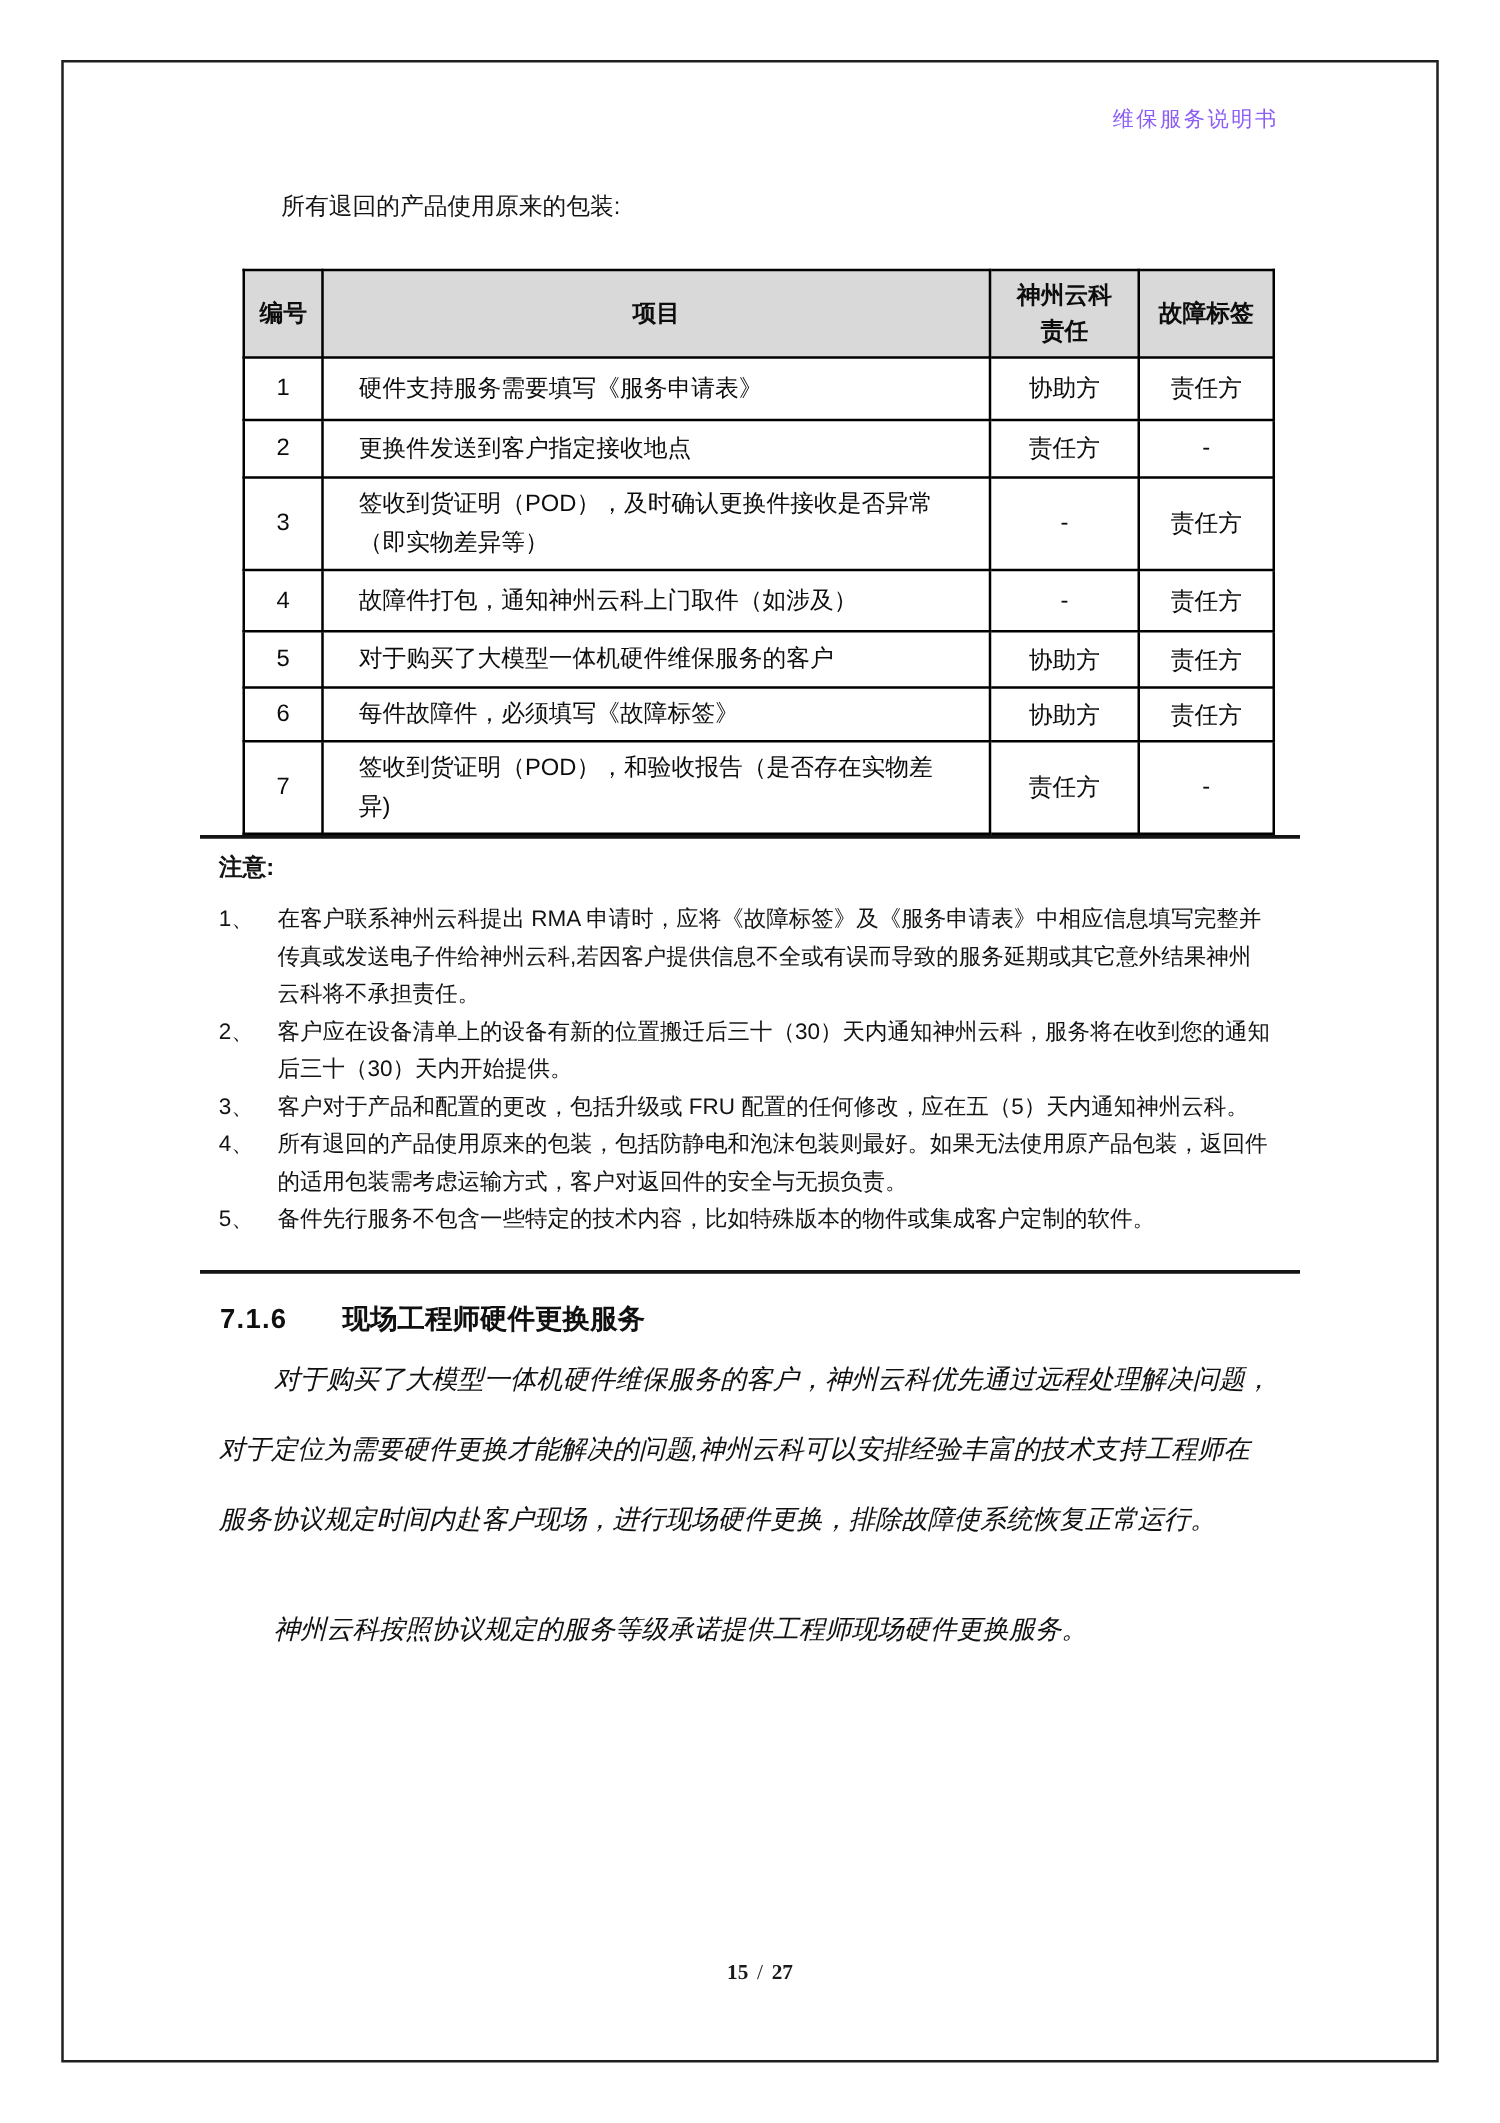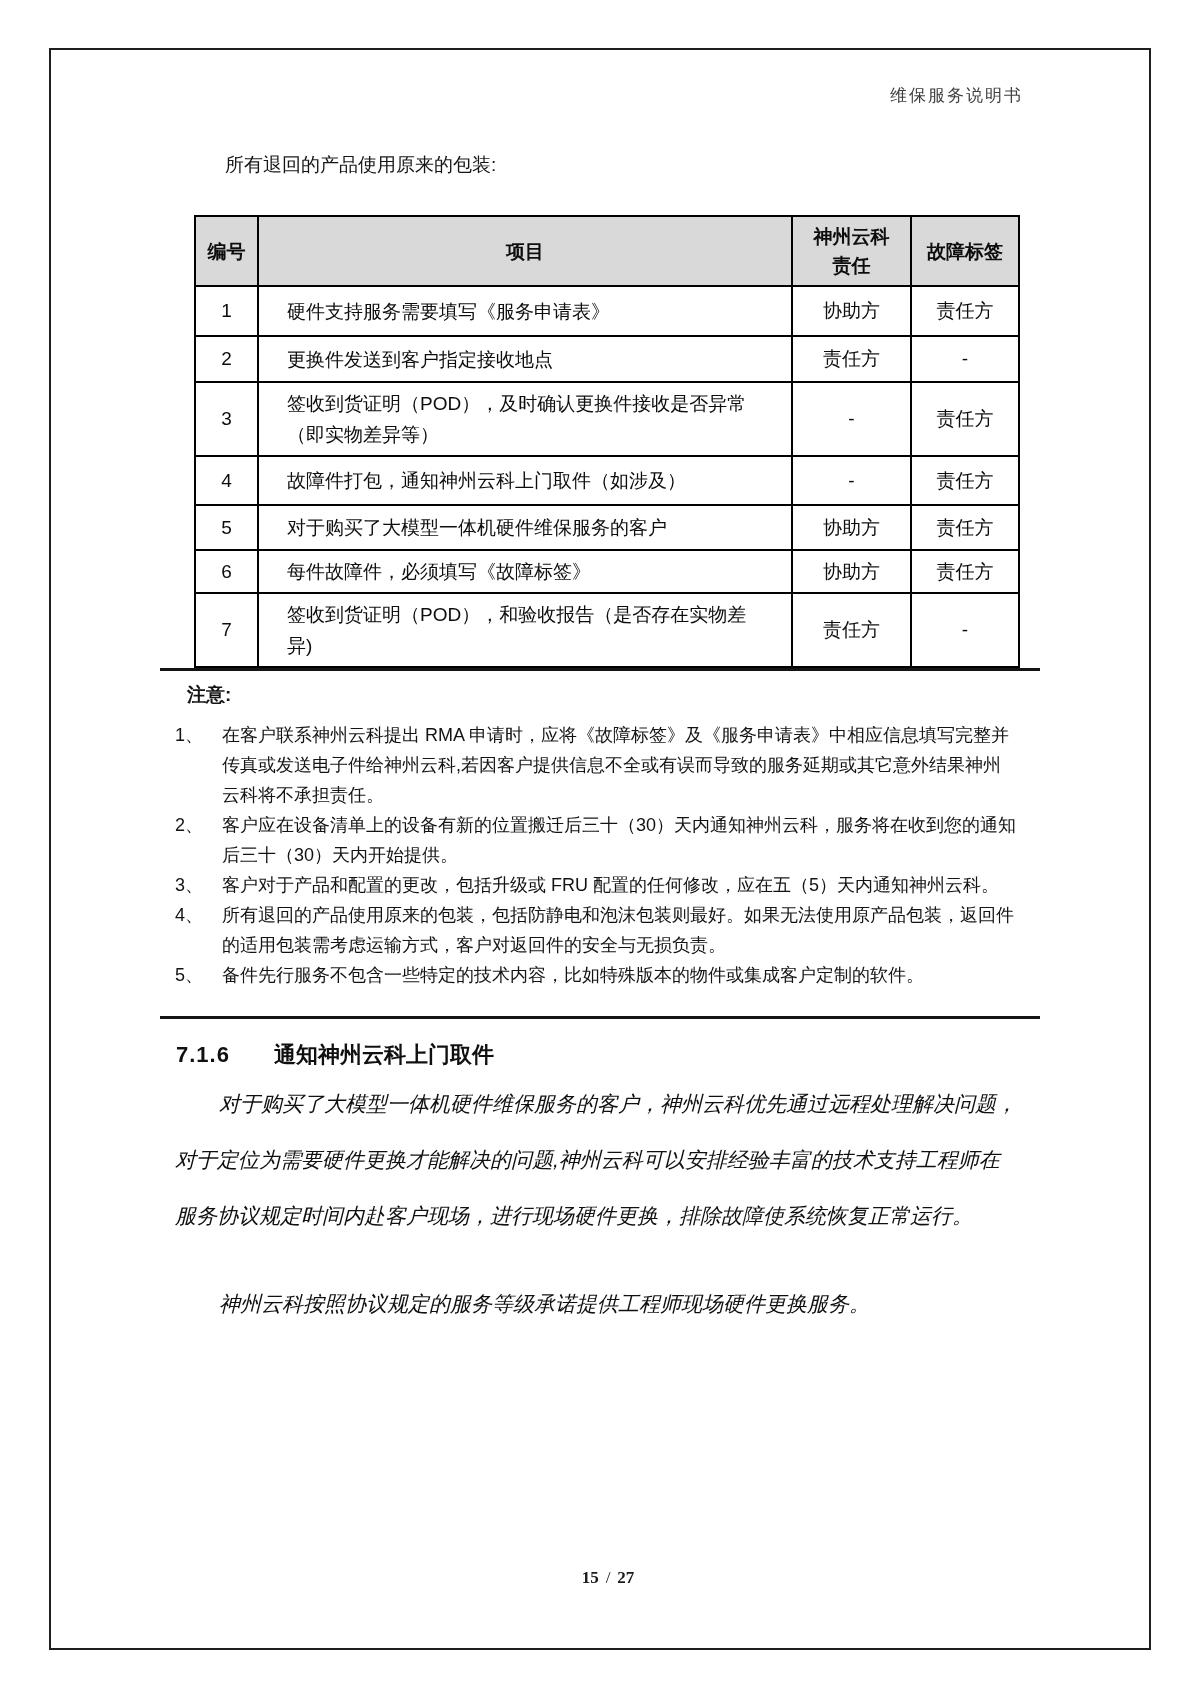--- a/index.html
+++ b/index.html
@@ -17,21 +17,21 @@
     left: 49px; top: 48px;
     width: 1102px; height: 1602px;
     border: 2px solid #1f1f1f;
   }
   .doc-header {
     position: absolute;
     top: 84px; right: 177px;
     font-family: "Liberation Serif", serif;
     font-size: 17px;
     letter-spacing: 2px;
-    color: #404040;
+    color: #8b5cf6;
   }
   .intro {
     position: absolute;
     left: 225px; top: 152px;
     font-size: 19px;
     color: #151515;
   }
   table.resp-table {
     position: absolute;
     left: 194px; top: 215px;
@@ -80,21 +80,20 @@
     left: 175px; top: 680px;
     width: 866px;
     font-size: 18px;
     line-height: 30px;
     color: #131313;
   }
   .notes-label {
     font-weight: bold;
     font-size: 19px;
     margin-bottom: 10px;
-    margin-left: 12px;
   }
   .note-item { position: relative; padding-left: 47px; }
   .note-marker { position: absolute; left: 0; top: 0; }
   .note-text { white-space: pre-line; }
   .section-heading {
     position: absolute;
     left: 176px; top: 1040px;
     font-size: 22px;
     font-weight: 600;
     color: #101010;
@@ -224,21 +223,21 @@
   <div class="note-item">
     <span class="note-marker">5、</span>
     <div class="note-text">备件先行服务不包含一些特定的技术内容，比如特殊版本的物件或集成客户定制的软件。</div>
   </div>
 </div>
 
 <div class="rule rule-2"></div>
 
 <div class="section-heading">
   <span class="sec-num">7.1.6</span>
-  <span class="sec-title">通知神州云科上门取件</span>
+  <span class="sec-title">现场工程师硬件更换服务</span>
 </div>
 
 <div class="body-text">
   <p class="para para-1">对于购买了大模型一体机硬件维保服务的客户，神州云科优先通过远程处理解决问题，
 对于定位为需要硬件更换才能解决的问题,神州云科可以安排经验丰富的技术支持工程师在
 服务协议规定时间内赴客户现场，进行现场硬件更换，排除故障使系统恢复正常运行。</p>
   <p class="para">神州云科按照协议规定的服务等级承诺提供工程师现场硬件更换服务。</p>
 </div>
 
 <div class="footer">

